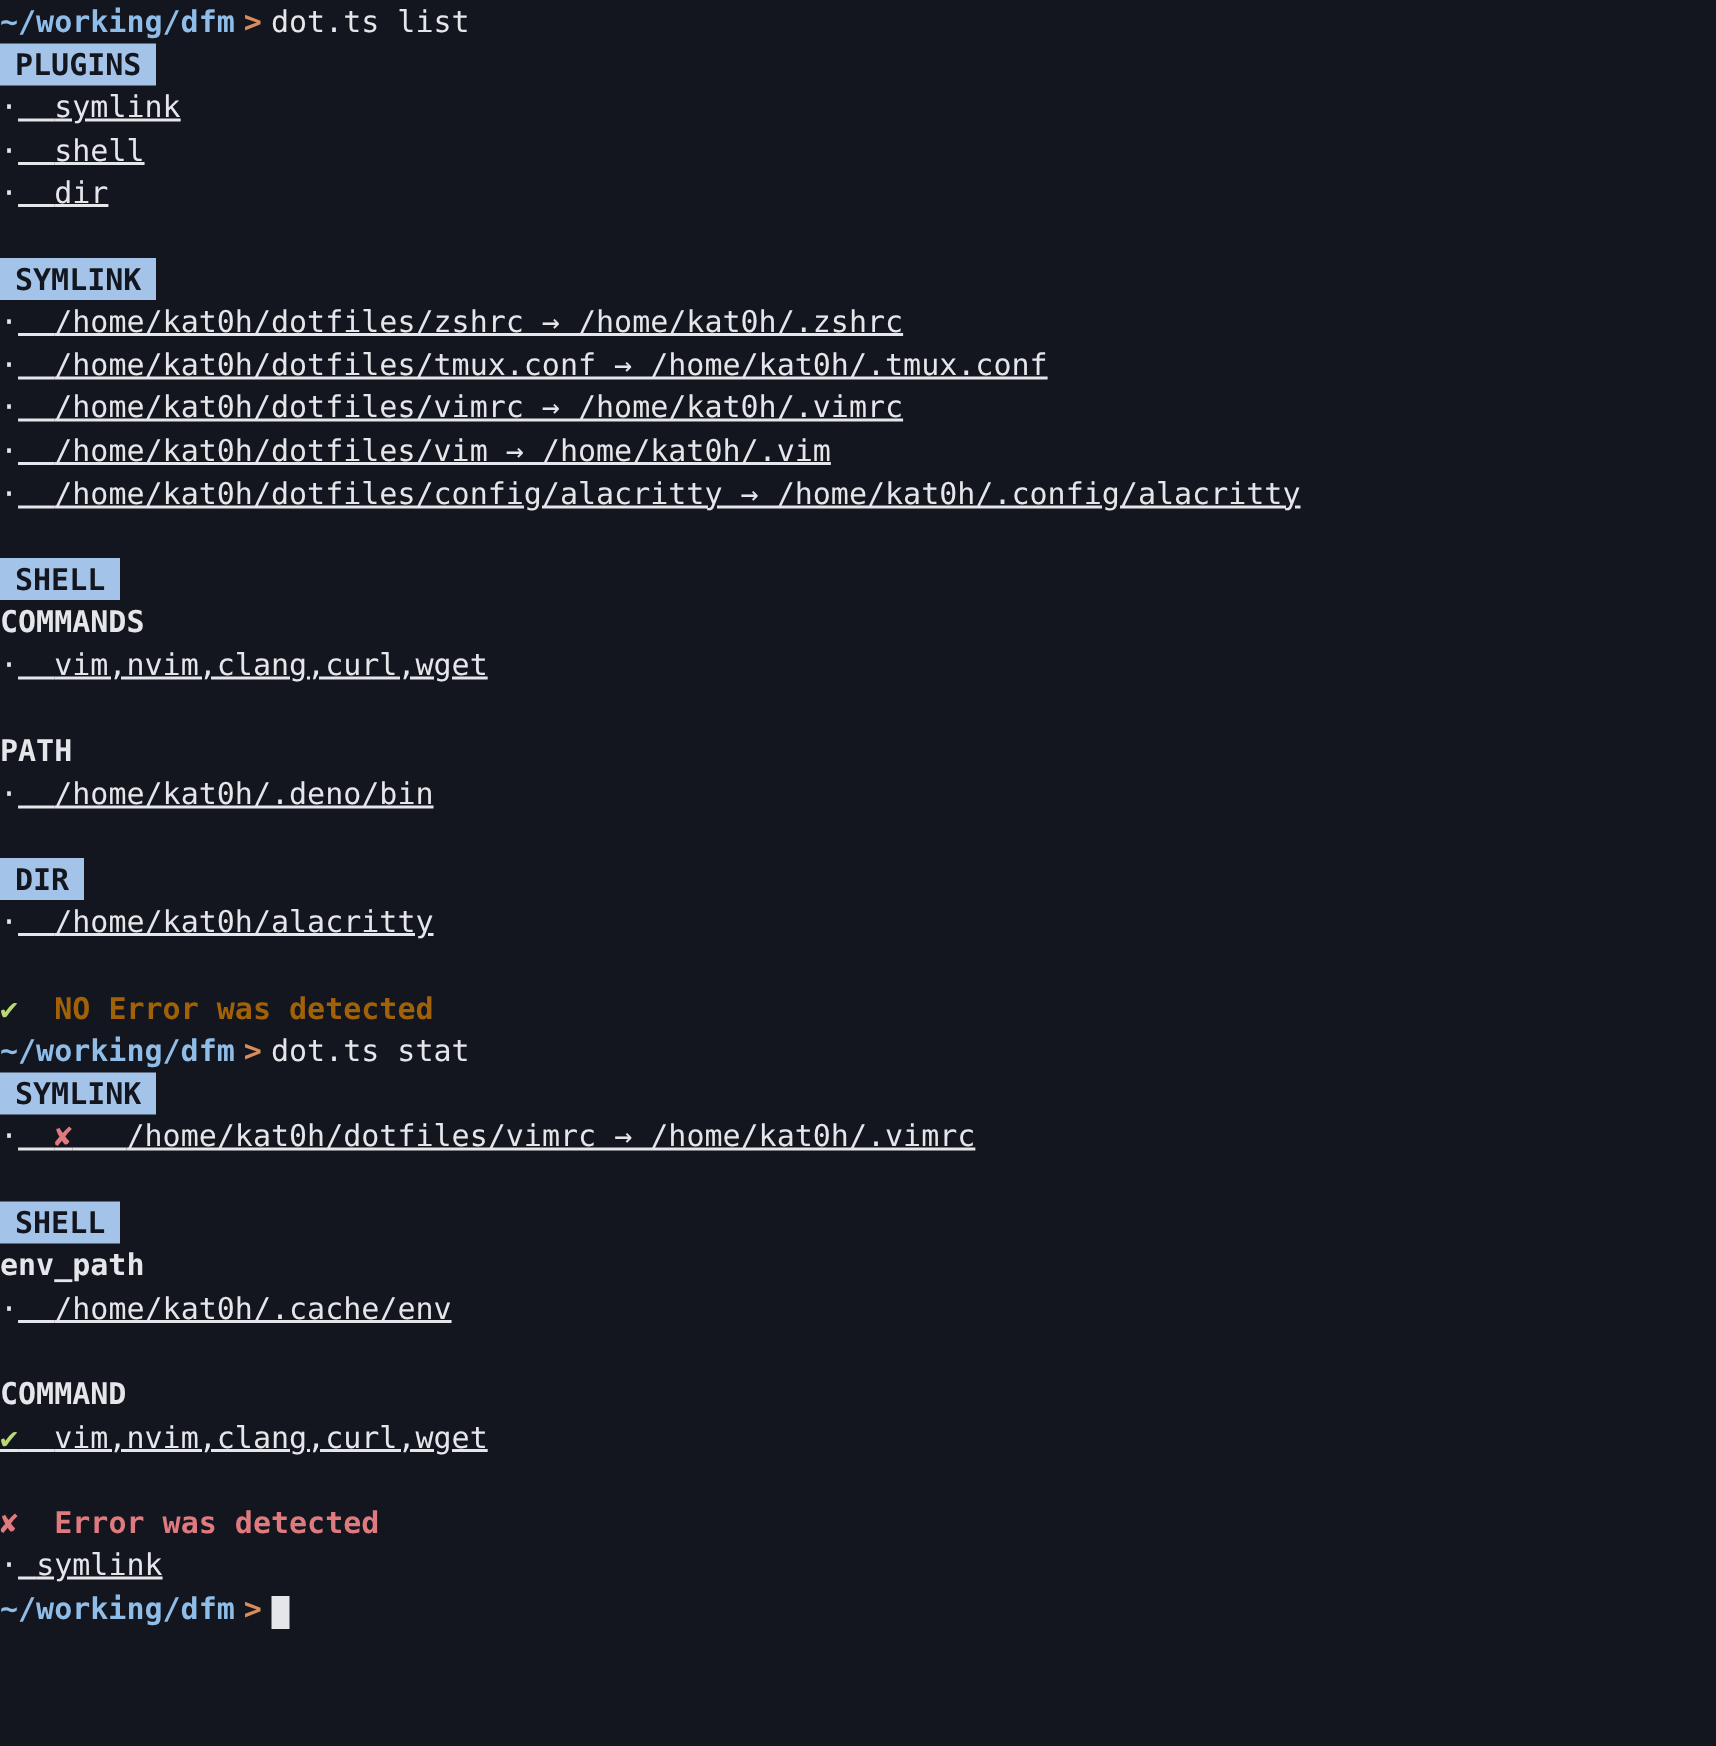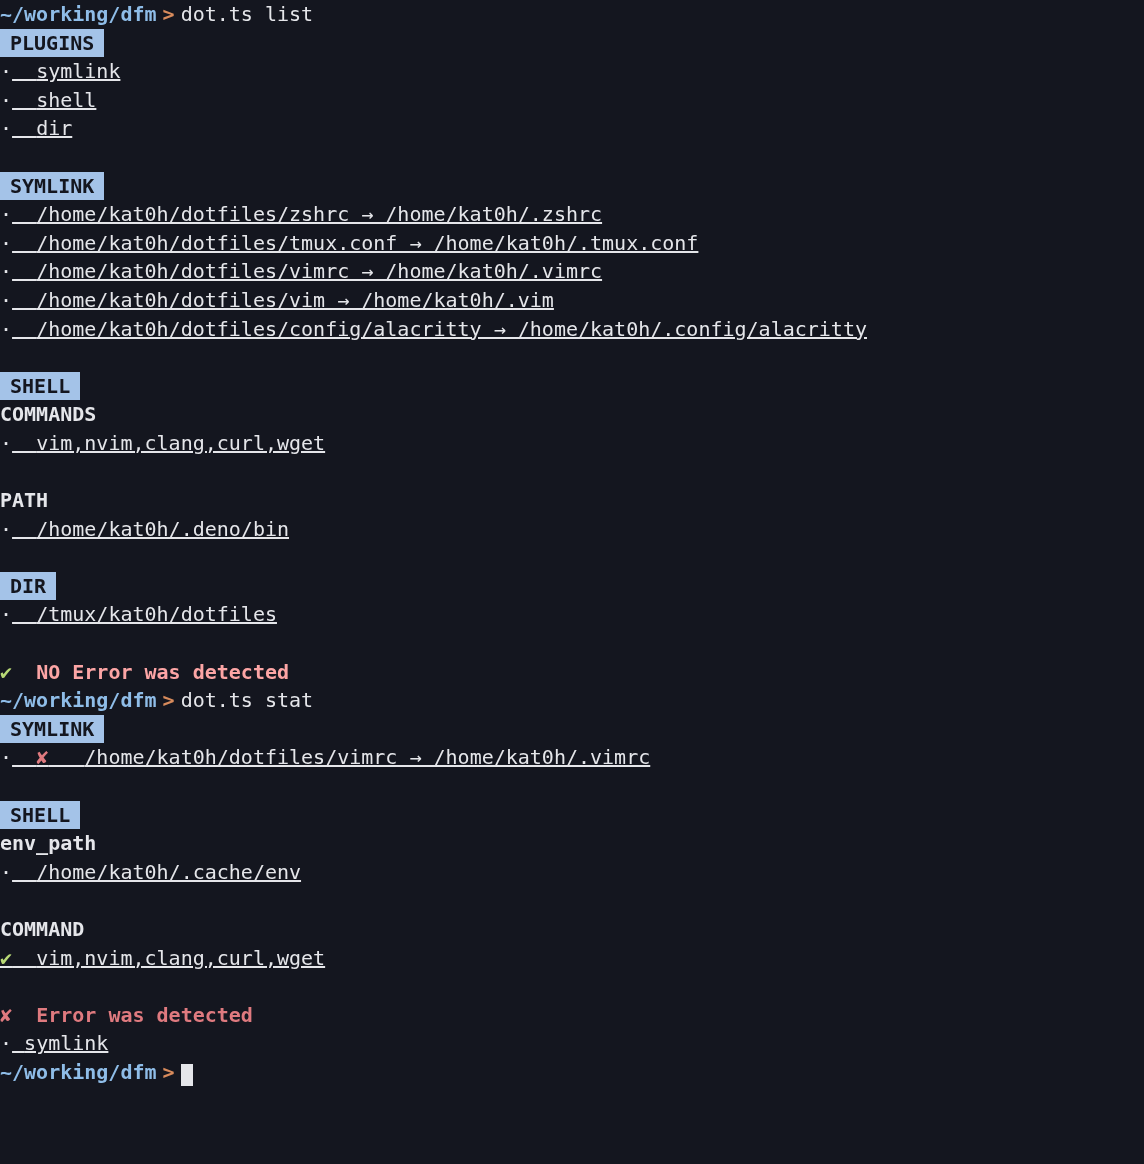--- a/index.html
+++ b/index.html
@@ -59,21 +59,21 @@
     }
     .cross-red {
       color: #df7a7f;
       font-weight: bold;
     }
     .msg-error {
       color: #df7a7f;
       font-weight: bold;
     }
     .msg-ok {
-      color: #fca5a5;
+      color: #a16207;
       font-weight: bold;
     }
     .spacer {
       height: 1.43em;
     }
     .cursor-block {
       display: inline-block;
       width: 0.6em;
       height: 1.1em;
       background: #e5e6ea;
@@ -133,21 +133,21 @@
 
 <div class="subsection">PATH</div>
 <div class="list-item">
   <span class="bullet">·</span>&nbsp;&nbsp;<span>/home/kat0h/.deno/bin</span>
 </div>
 
 <div class="spacer"></div>
 
 <div><span class="section-hdr">DIR</span></div>
 <div class="list-item">
-  <span class="bullet">·</span>&nbsp;&nbsp;<span>/tmux/kat0h/dotfiles</span>
+  <span class="bullet">·</span>&nbsp;&nbsp;<span>/home/kat0h/alacritty</span>
 </div>
 
 <div class="spacer"></div>
 
 <div>
   <span class="check-green">✔</span>&nbsp;&nbsp;<span class="msg-ok">NO Error was detected</span>
 </div>
 
 <div class="prompt-line">
   <span class="prompt-cwd">~/working/dfm</span>

